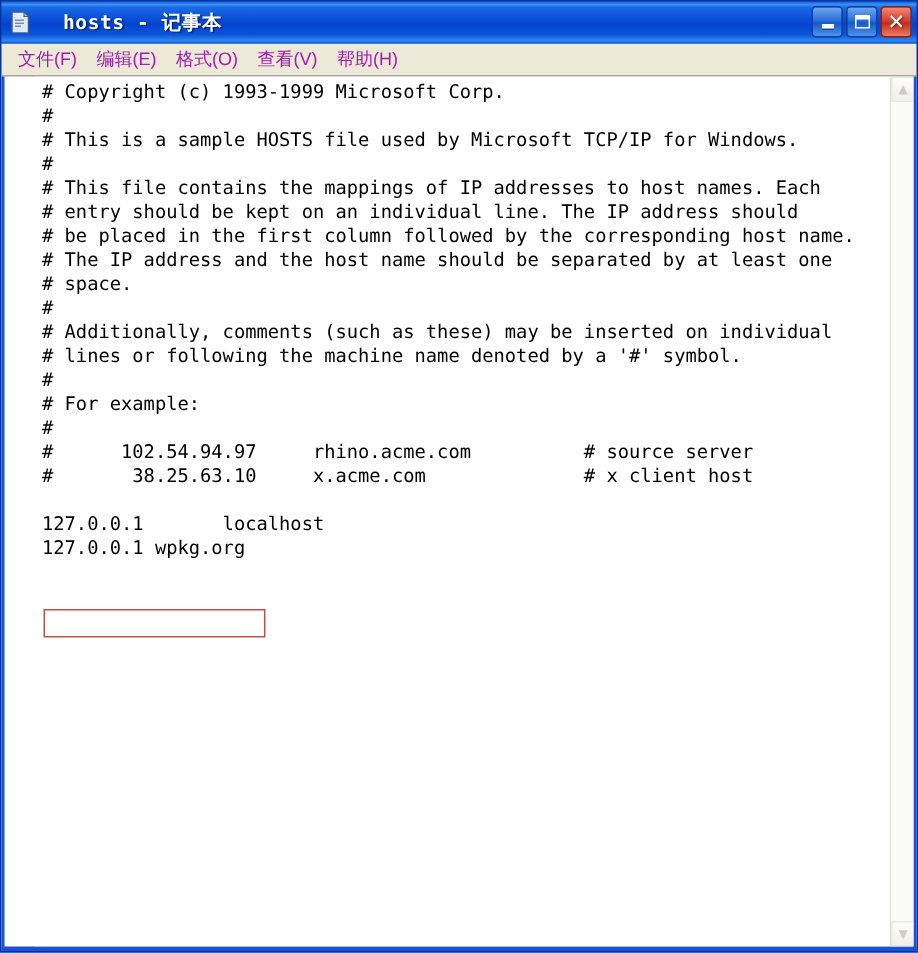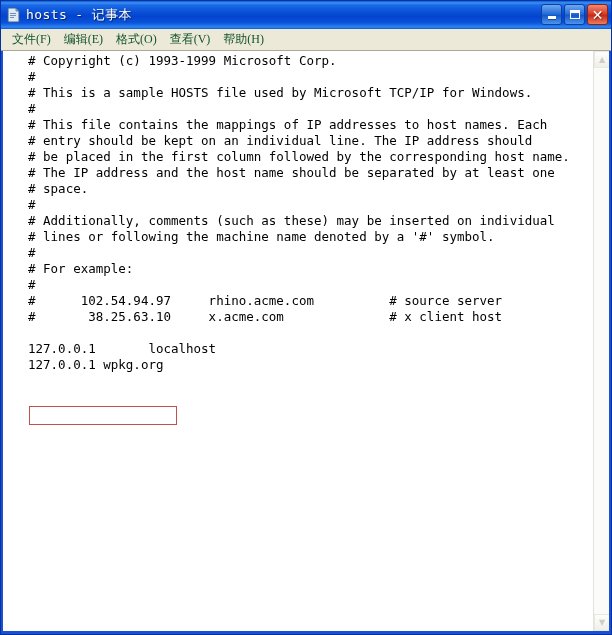--- a/index.html
+++ b/index.html
@@ -50,24 +50,25 @@
     width: 16px;
     height: 16px;
     flex: 0 0 16px;
     margin-right: 5px;
     position: relative;
   }
   .title-text {
     color: #ffffff;
     font-family: "DejaVu Sans Mono", monospace;
     font-size: 13px;
-    font-weight: normal;
+    font-weight: bold;
     letter-spacing: 0.4px;
     text-shadow: 1px 1px 1px rgba(0,0,0,0.55);
     white-space: nowrap;
+    margin-left: 16px;
   }
   .win-buttons {
     position: absolute;
     right: 3px;
     top: 3px;
     display: flex;
     gap: 2px;
   }
   .win-btn {
     width: 21px;
@@ -112,23 +113,23 @@
     flex: 0 0 22px;
     height: 22px;
     background: #ece9d8;
     border-bottom: 1px solid #aca899;
     display: flex;
     align-items: center;
     padding-left: 5px;
     box-sizing: border-box;
   }
   .menu-item {
-    font-family: Liberation Serif, serif;
+    font-family: Liberation Sans, sans-serif;
     font-size: 12px;
-    color: #14532d;
+    color: #a21caf;
     padding: 1px 7px 1px 6px;
     white-space: nowrap;
     line-height: 15px;
   }
 
   
   .client {
     flex: 1 1 auto;
     display: flex;
     background: #ffffff;

